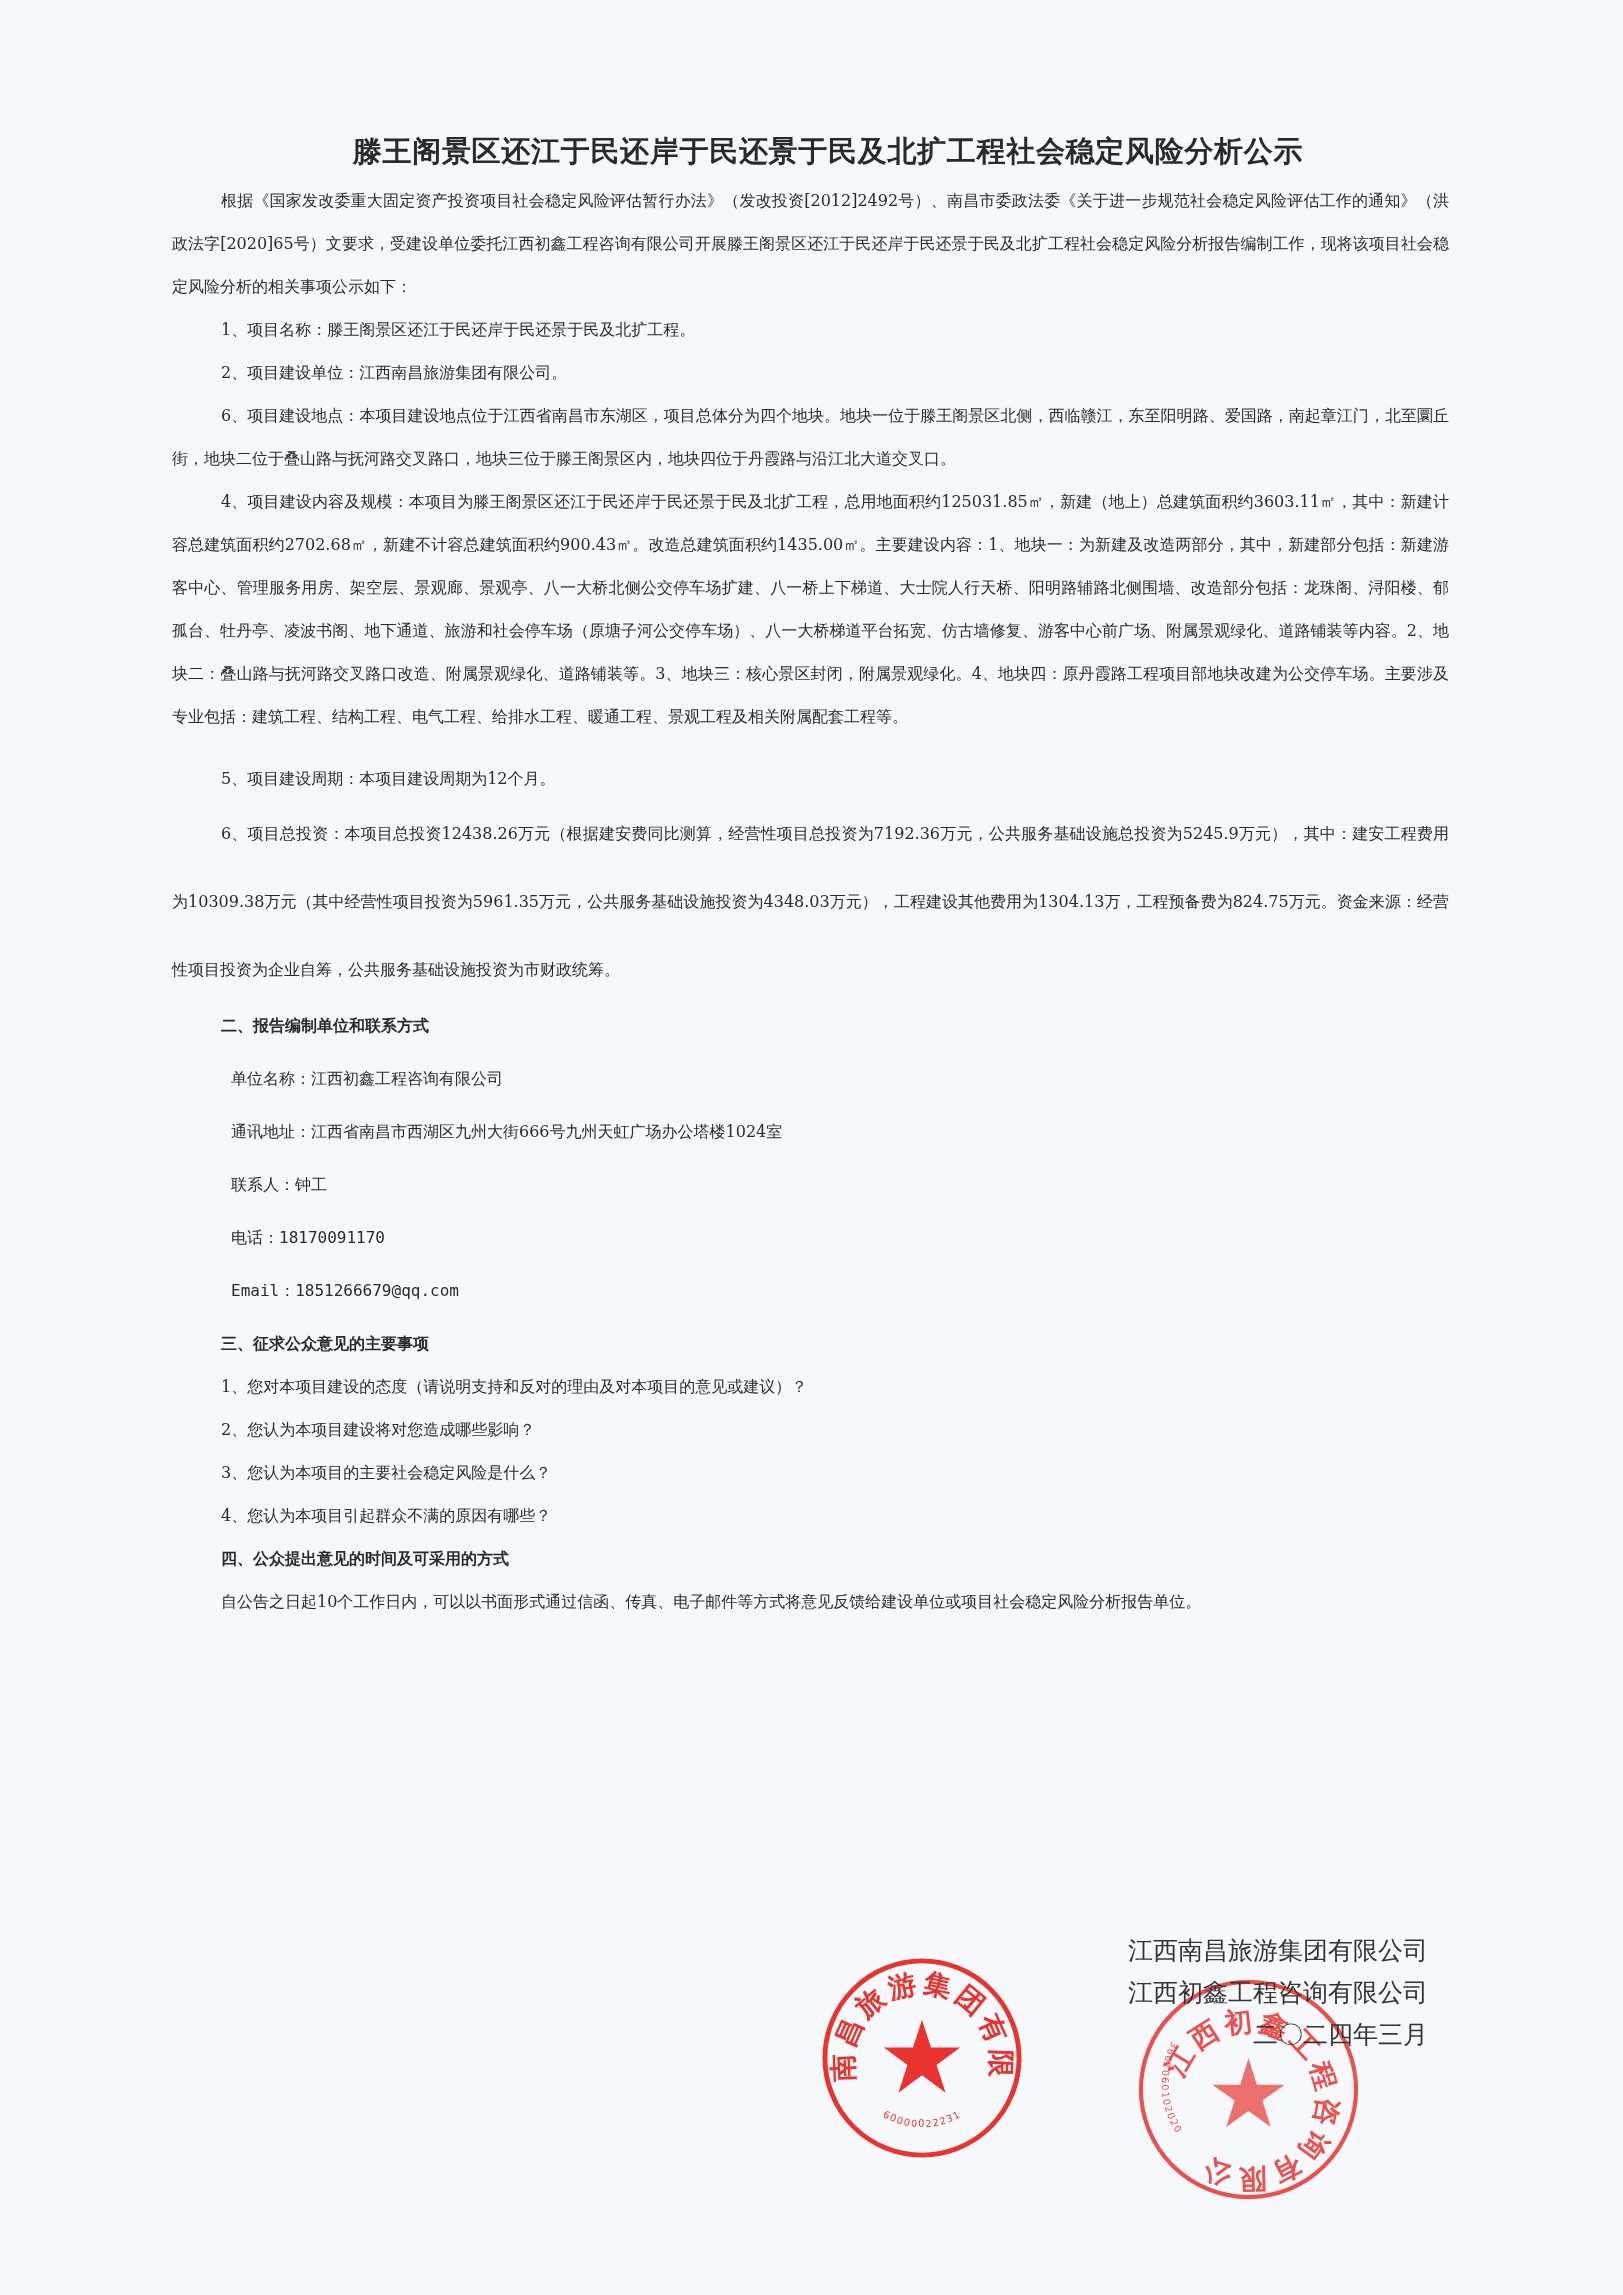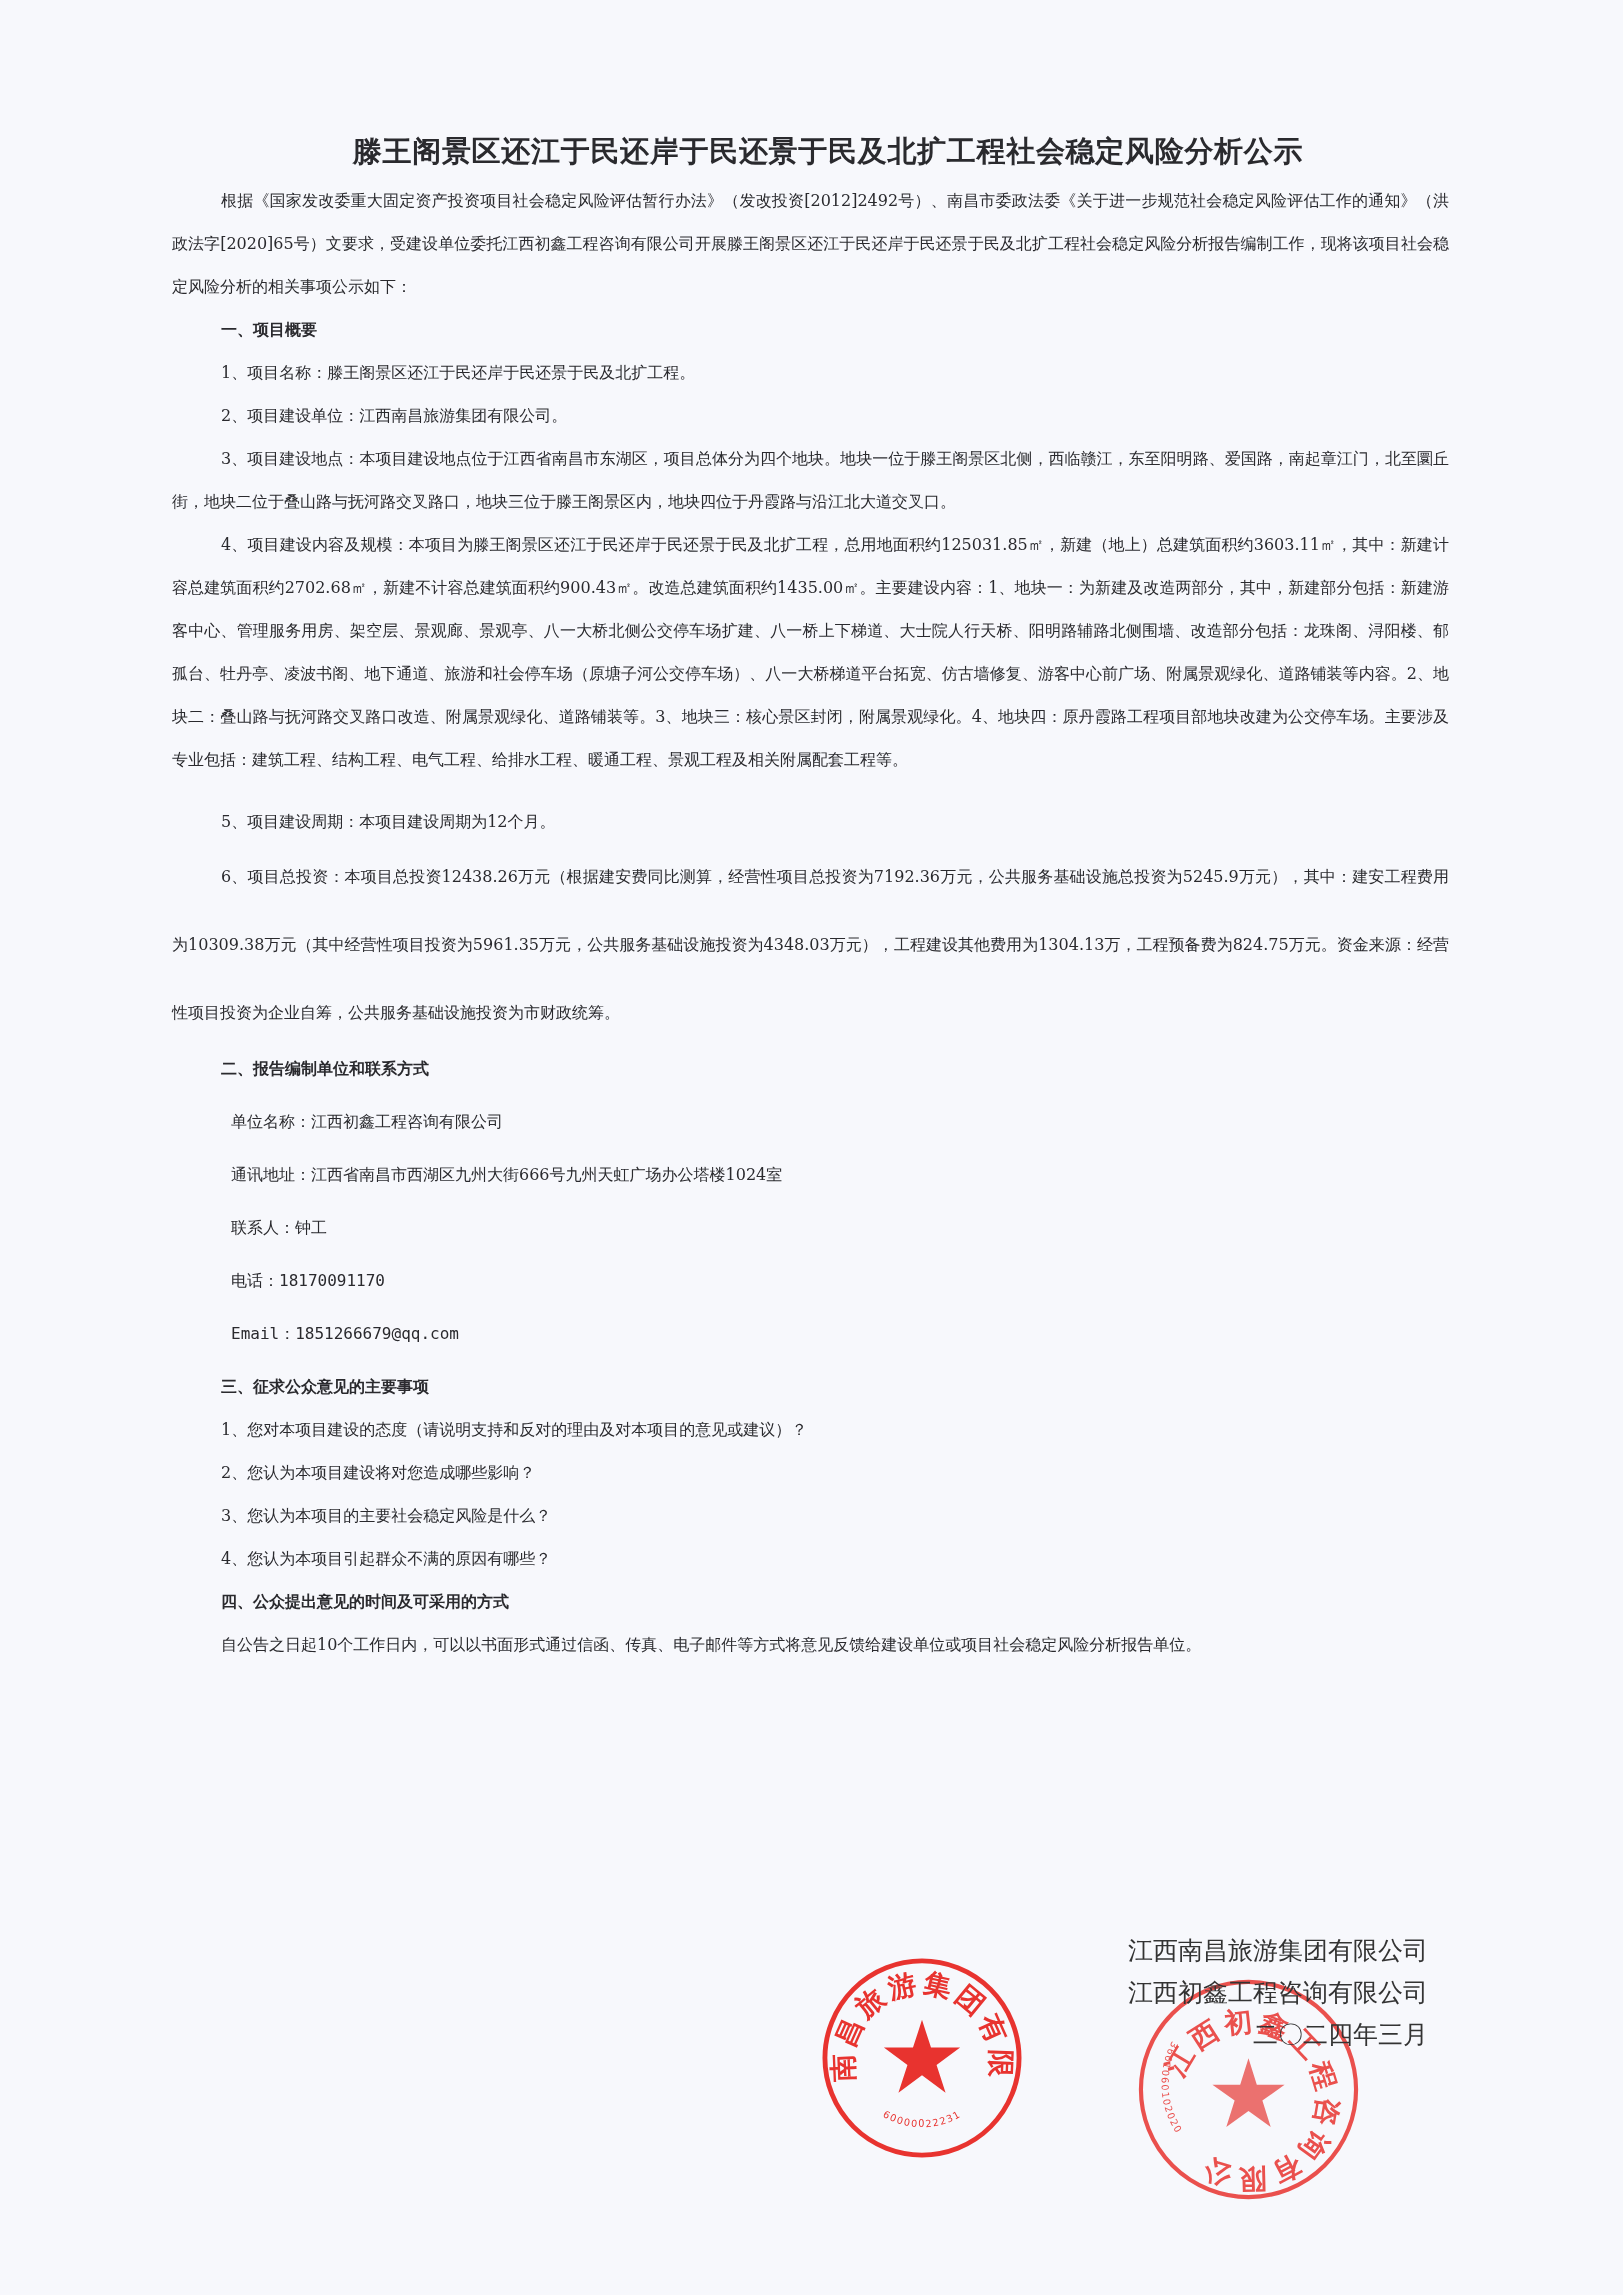--- a/index.html
+++ b/index.html
@@ -42,24 +42,23 @@
 <body>
 
 <div class="page">
   <div class="scan-edge"></div>
 
   <div class="title">滕王阁景区还江于民还岸于民还景于民及北扩工程社会稳定风险分析公示</div>
 
   <div class="body">
     <p class="p">根据《国家发改委重大固定资产投资项目社会稳定风险评估暂行办法》（发改投资[2012]2492号）、南昌市委政法委《关于进一步规范社会稳定风险评估工作的通知》（洪政法字[2020]65号）文要求，受建设单位委托江西初鑫工程咨询有限公司开展滕王阁景区还江于民还岸于民还景于民及北扩工程社会稳定风险分析报告编制工作，现将该项目社会稳定风险分析的相关事项公示如下：</p>
 
-    <p class="h">一、项目概要</p>
     <p class="p">1、项目名称：滕王阁景区还江于民还岸于民还景于民及北扩工程。</p>
     <p class="p">2、项目建设单位：江西南昌旅游集团有限公司。</p>
-    <p class="p">3、项目建设地点：本项目建设地点位于江西省南昌市东湖区，项目总体分为四个地块。地块一位于滕王阁景区北侧，西临赣江，东至阳明路、爱国路，南起章江门，北至圜丘街，地块二位于叠山路与抚河路交叉路口，地块三位于滕王阁景区内，地块四位于丹霞路与沿江北大道交叉口。</p>
+    <p class="p">6、项目建设地点：本项目建设地点位于江西省南昌市东湖区，项目总体分为四个地块。地块一位于滕王阁景区北侧，西临赣江，东至阳明路、爱国路，南起章江门，北至圜丘街，地块二位于叠山路与抚河路交叉路口，地块三位于滕王阁景区内，地块四位于丹霞路与沿江北大道交叉口。</p>
     <p class="p">4、项目建设内容及规模：本项目为滕王阁景区还江于民还岸于民还景于民及北扩工程，总用地面积约125031.85㎡，新建（地上）总建筑面积约3603.11㎡，其中：新建计容总建筑面积约2702.68㎡，新建不计容总建筑面积约900.43㎡。改造总建筑面积约1435.00㎡。主要建设内容：1、地块一：为新建及改造两部分，其中，新建部分包括：新建游客中心、管理服务用房、架空层、景观廊、景观亭、八一大桥北侧公交停车场扩建、八一桥上下梯道、大士院人行天桥、阳明路辅路北侧围墙、改造部分包括：龙珠阁、浔阳楼、郁孤台、牡丹亭、凌波书阁、地下通道、旅游和社会停车场（原塘子河公交停车场）、八一大桥梯道平台拓宽、仿古墙修复、游客中心前广场、附属景观绿化、道路铺装等内容。2、地块二：叠山路与抚河路交叉路口改造、附属景观绿化、道路铺装等。3、地块三：核心景区封闭，附属景观绿化。4、地块四：原丹霞路工程项目部地块改建为公交停车场。主要涉及专业包括：建筑工程、结构工程、电气工程、给排水工程、暖通工程、景观工程及相关附属配套工程等。</p>
     <p class="p" style="margin-top:19px;">5、项目建设周期：本项目建设周期为12个月。</p>
     <p class="p wide">6、项目总投资：本项目总投资12438.26万元（根据建安费同比测算，经营性项目总投资为7192.36万元，公共服务基础设施总投资为5245.9万元），其中：建安工程费用为10309.38万元（其中经营性项目投资为5961.35万元，公共服务基础设施投资为4348.03万元），工程建设其他费用为1304.13万，工程预备费为824.75万元。资金来源：经营性项目投资为企业自筹，公共服务基础设施投资为市财政统筹。</p>
 
     <p class="h">二、报告编制单位和联系方式</p>
     <p class="contact-line">
       <span>单位名称：</span><span>江西初鑫工程咨询有限公司</span>
     </p>
     <p class="contact-line">
       <span>通讯地址：</span><span>江西省南昌市西湖区九州大街666号九州天虹广场办公塔楼1024室</span>

